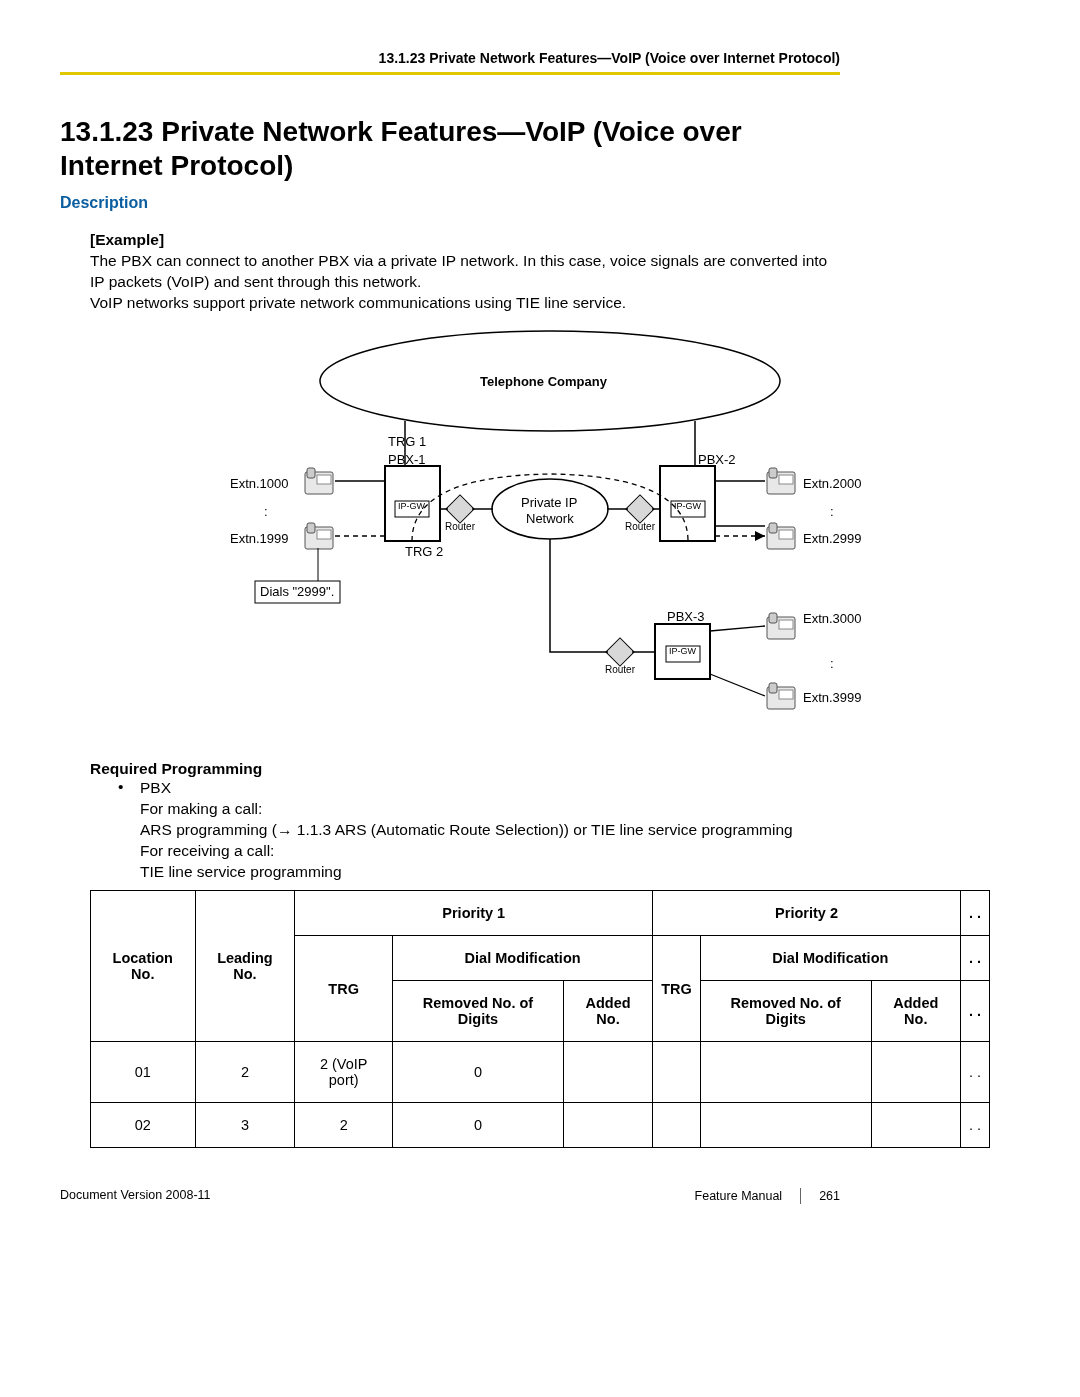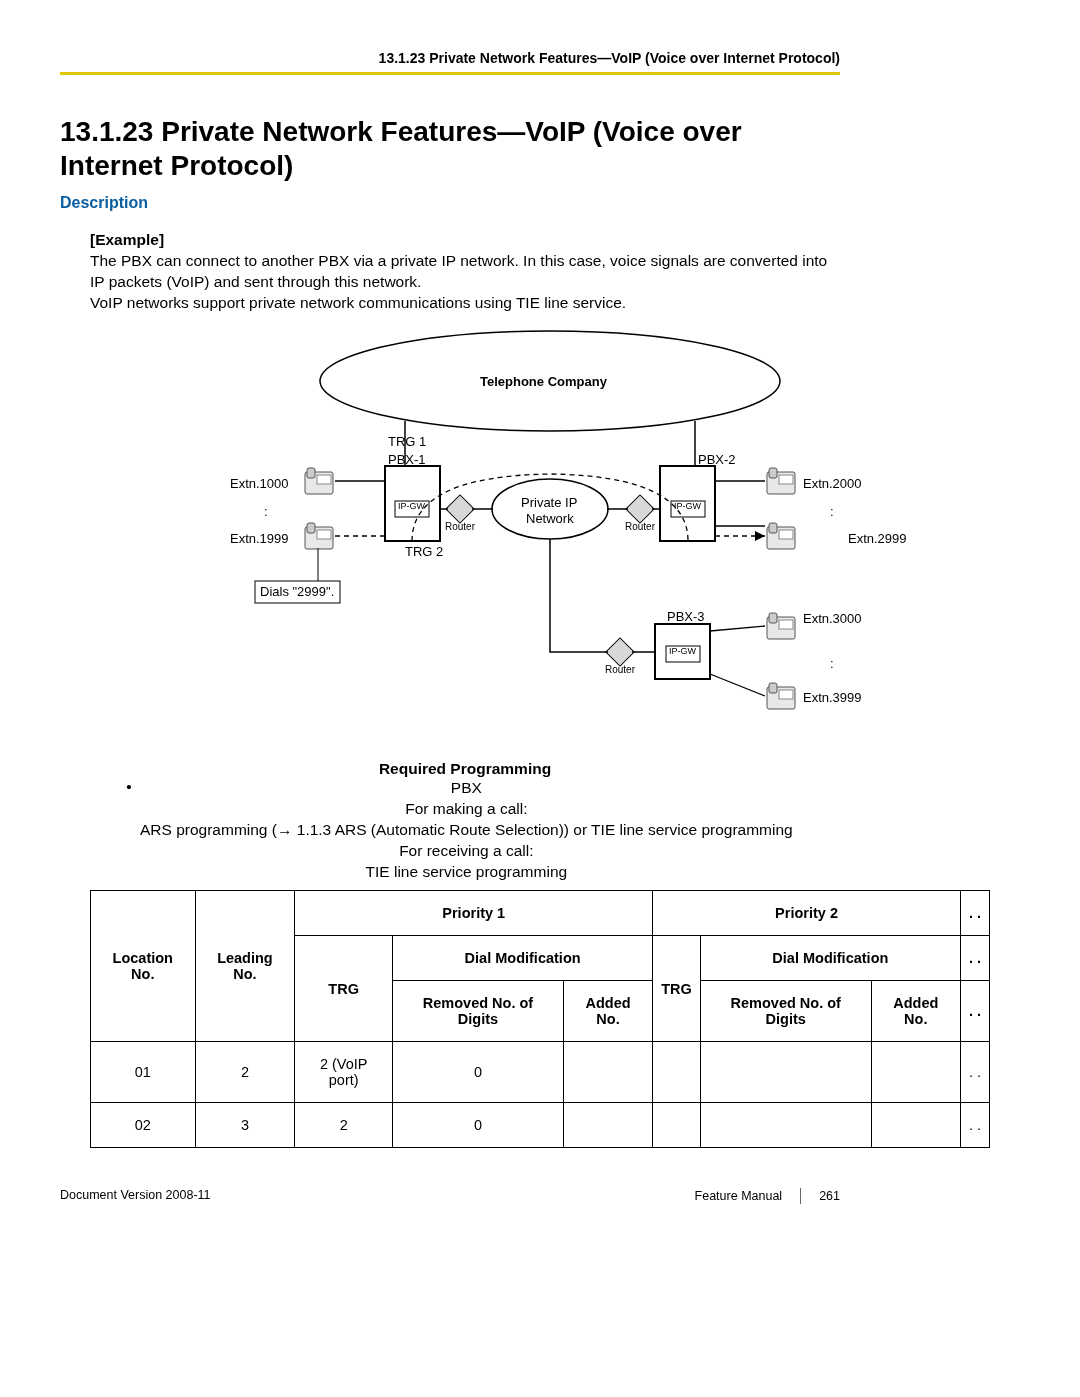--- a/index.html
+++ b/index.html
@@ -54,21 +54,21 @@
     position: relative;
     height: 410px;
   }
   .diagram-wrap svg { width: 680px; height: 410px; }
   .diag-label {
     position: absolute;
     font-size: 13px;
     white-space: nowrap;
   }
   .diag-label.bold { font-weight: bold; }
-  .req-prog { margin-left: 30px; text-align: center; }
+  .req-prog { margin-left: 30px; }
   .req-prog .hdr {
     font-weight: bold;
     font-size: 15.5px;
     margin-top: 4px;
   }
   .bullet-row {
     display: flex;
     margin-left: 28px;
     font-size: 15.5px;
   }
@@ -219,21 +219,21 @@
     <div class="diag-label" style="left:311px; top:169px;">Private IP</div>
     <div class="diag-label" style="left:316px; top:185px;">Network</div>
     <div class="diag-label" style="left:195px; top:218px;">TRG 2</div>
 
     <div class="diag-label" style="left:20px; top:150px;">Extn.1000</div>
     <div class="diag-label" style="left:54px; top:178px;">:</div>
     <div class="diag-label" style="left:20px; top:205px;">Extn.1999</div>
 
     <div class="diag-label" style="left:593px; top:150px;">Extn.2000</div>
     <div class="diag-label" style="left:620px; top:178px;">:</div>
-    <div class="diag-label" style="left:593px; top:205px;margin-left:45px;">Extn.2999</div>
+    <div class="diag-label" style="left:593px; top:205px;">Extn.2999</div>
 
     <div class="diag-label" style="left:593px; top:285px;">Extn.3000</div>
     <div class="diag-label" style="left:620px; top:330px;">:</div>
     <div class="diag-label" style="left:593px; top:364px;">Extn.3999</div>
 
     <div class="diag-label" style="left:50px; top:258px;">Dials "2999".</div>
   </div>
 
   <div class="req-prog">
     <div class="hdr">Required Programming</div>

